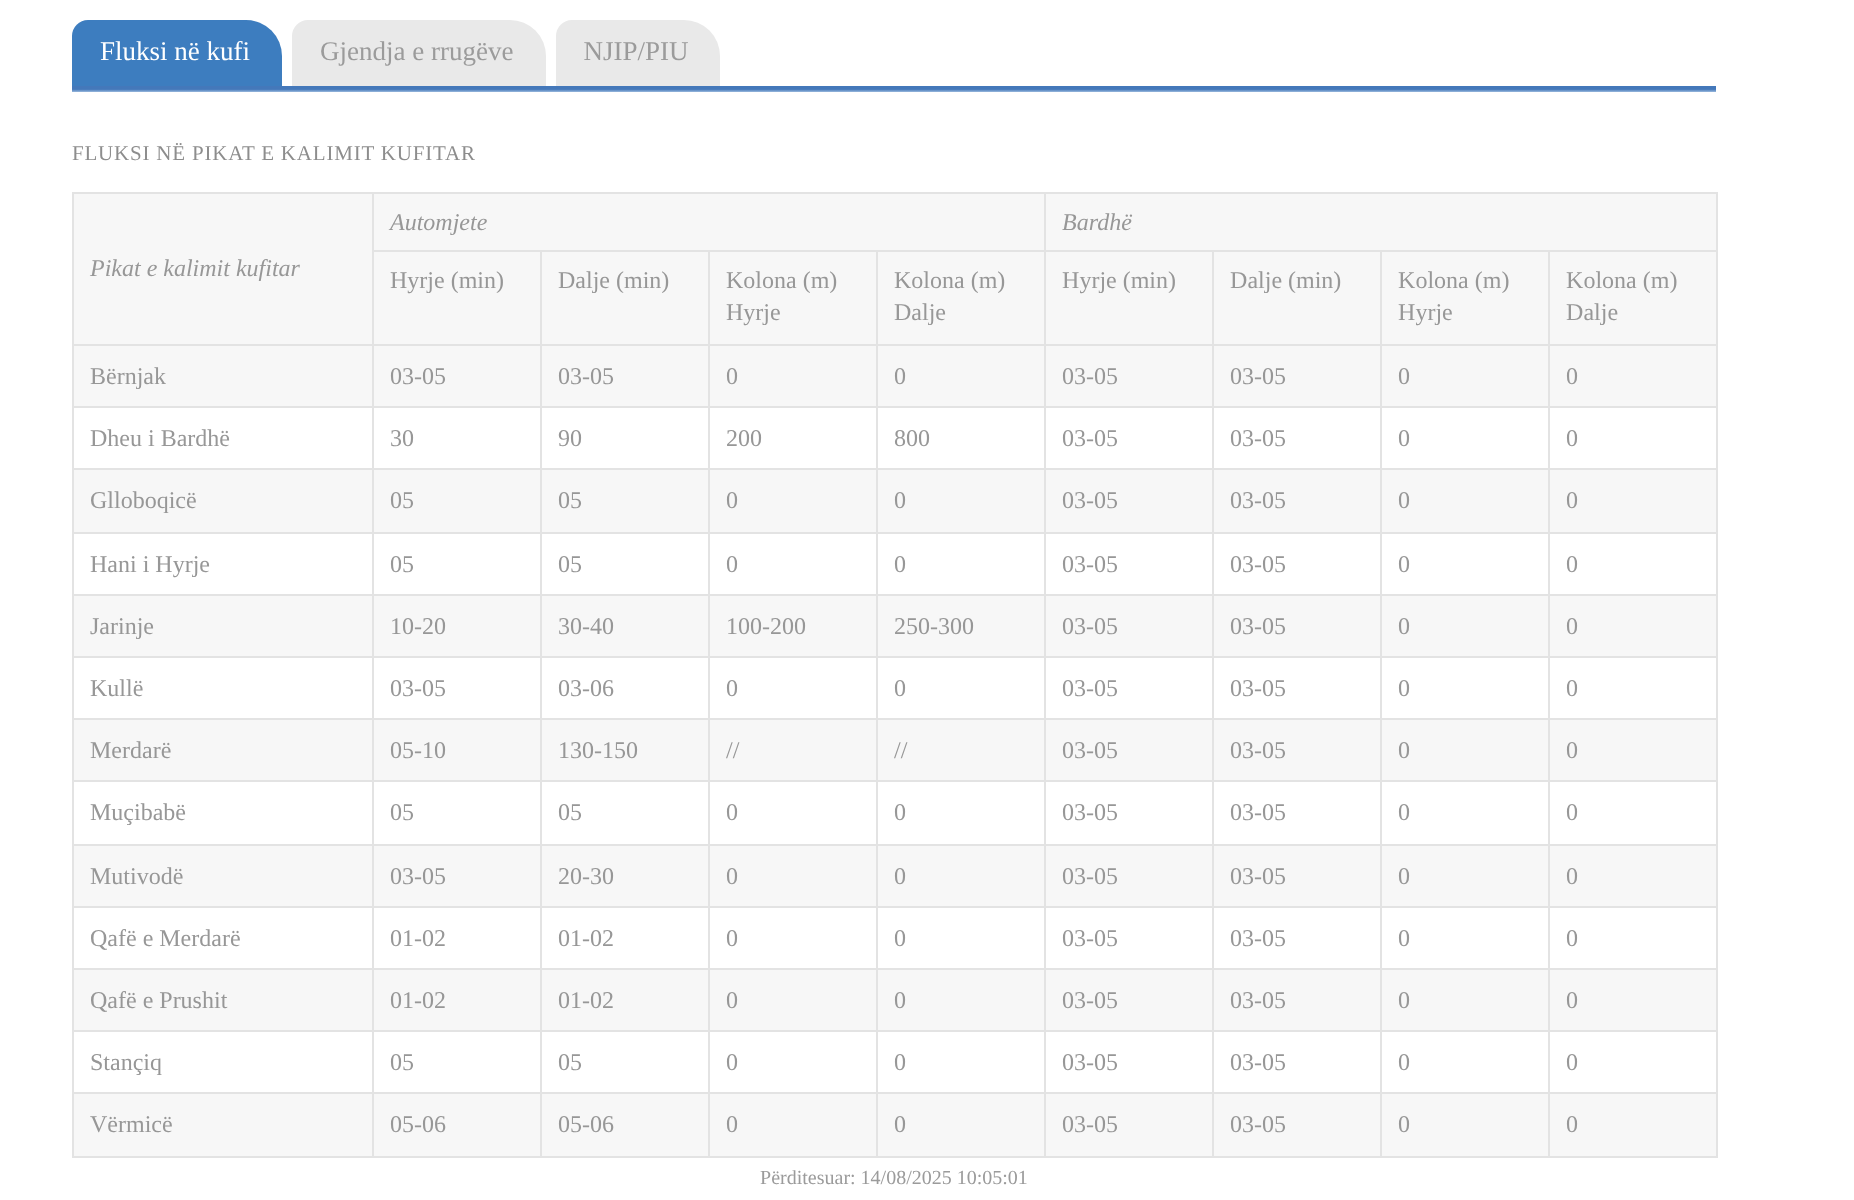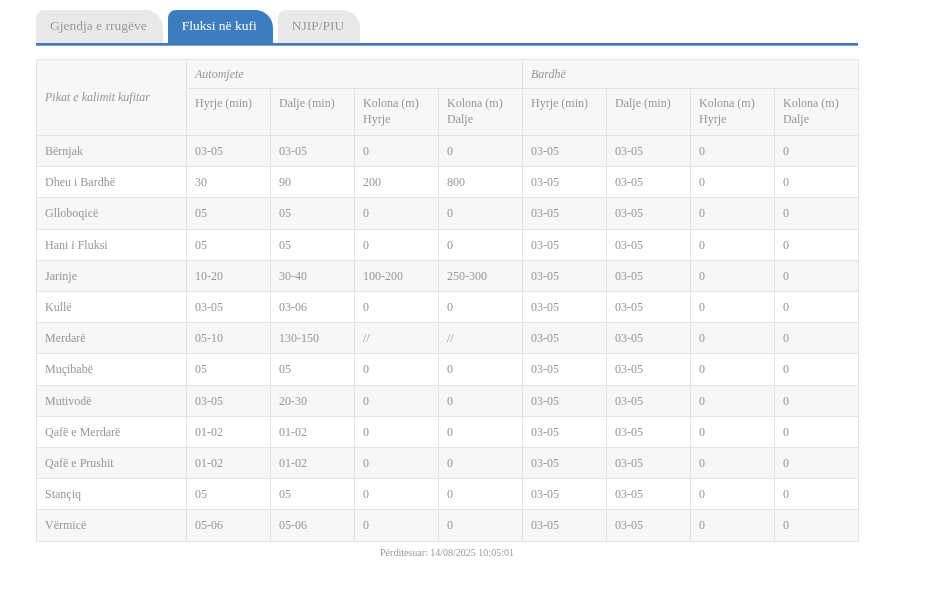--- a/index.html
+++ b/index.html
@@ -88,27 +88,28 @@
     color: #9b9b9b;
   }
 </style>
 </head>
 <body>
 
 <div class="page">
 
   <div class="tabs-wrap">
     <div class="tabs">
+      <div class="tab active">Fluksi në kufi</div>
       <div class="tab">Gjendja e rrugëve</div>
-      <div class="tab active">Fluksi në kufi</div>
       <div class="tab">NJIP/PIU</div>
     </div>
     <div class="tab-underline"></div>
   </div>
 
+  <div class="section-title">FLUKSI NË PIKAT E KALIMIT KUFITAR</div>
 
   <table class="flow-table">
     <colgroup>
       <col class="c-name">
       <col class="c-val">
         <col class="c-val">
         <col class="c-val">
         <col class="c-val">
       <col class="c-val">
         <col class="c-val">
@@ -160,21 +161,21 @@
           <td>05</td>
           <td>05</td>
           <td>0</td>
           <td>0</td>
           <td>03-05</td>
           <td>03-05</td>
           <td>0</td>
           <td>0</td>
         </tr>
         <tr>
-          <td>Hani i Fluksi</td>
+          <td>Hani i Hyrje</td>
           <td>05</td>
           <td>05</td>
           <td>0</td>
           <td>0</td>
           <td>03-05</td>
           <td>03-05</td>
           <td>0</td>
           <td>0</td>
         </tr>
         <tr>

